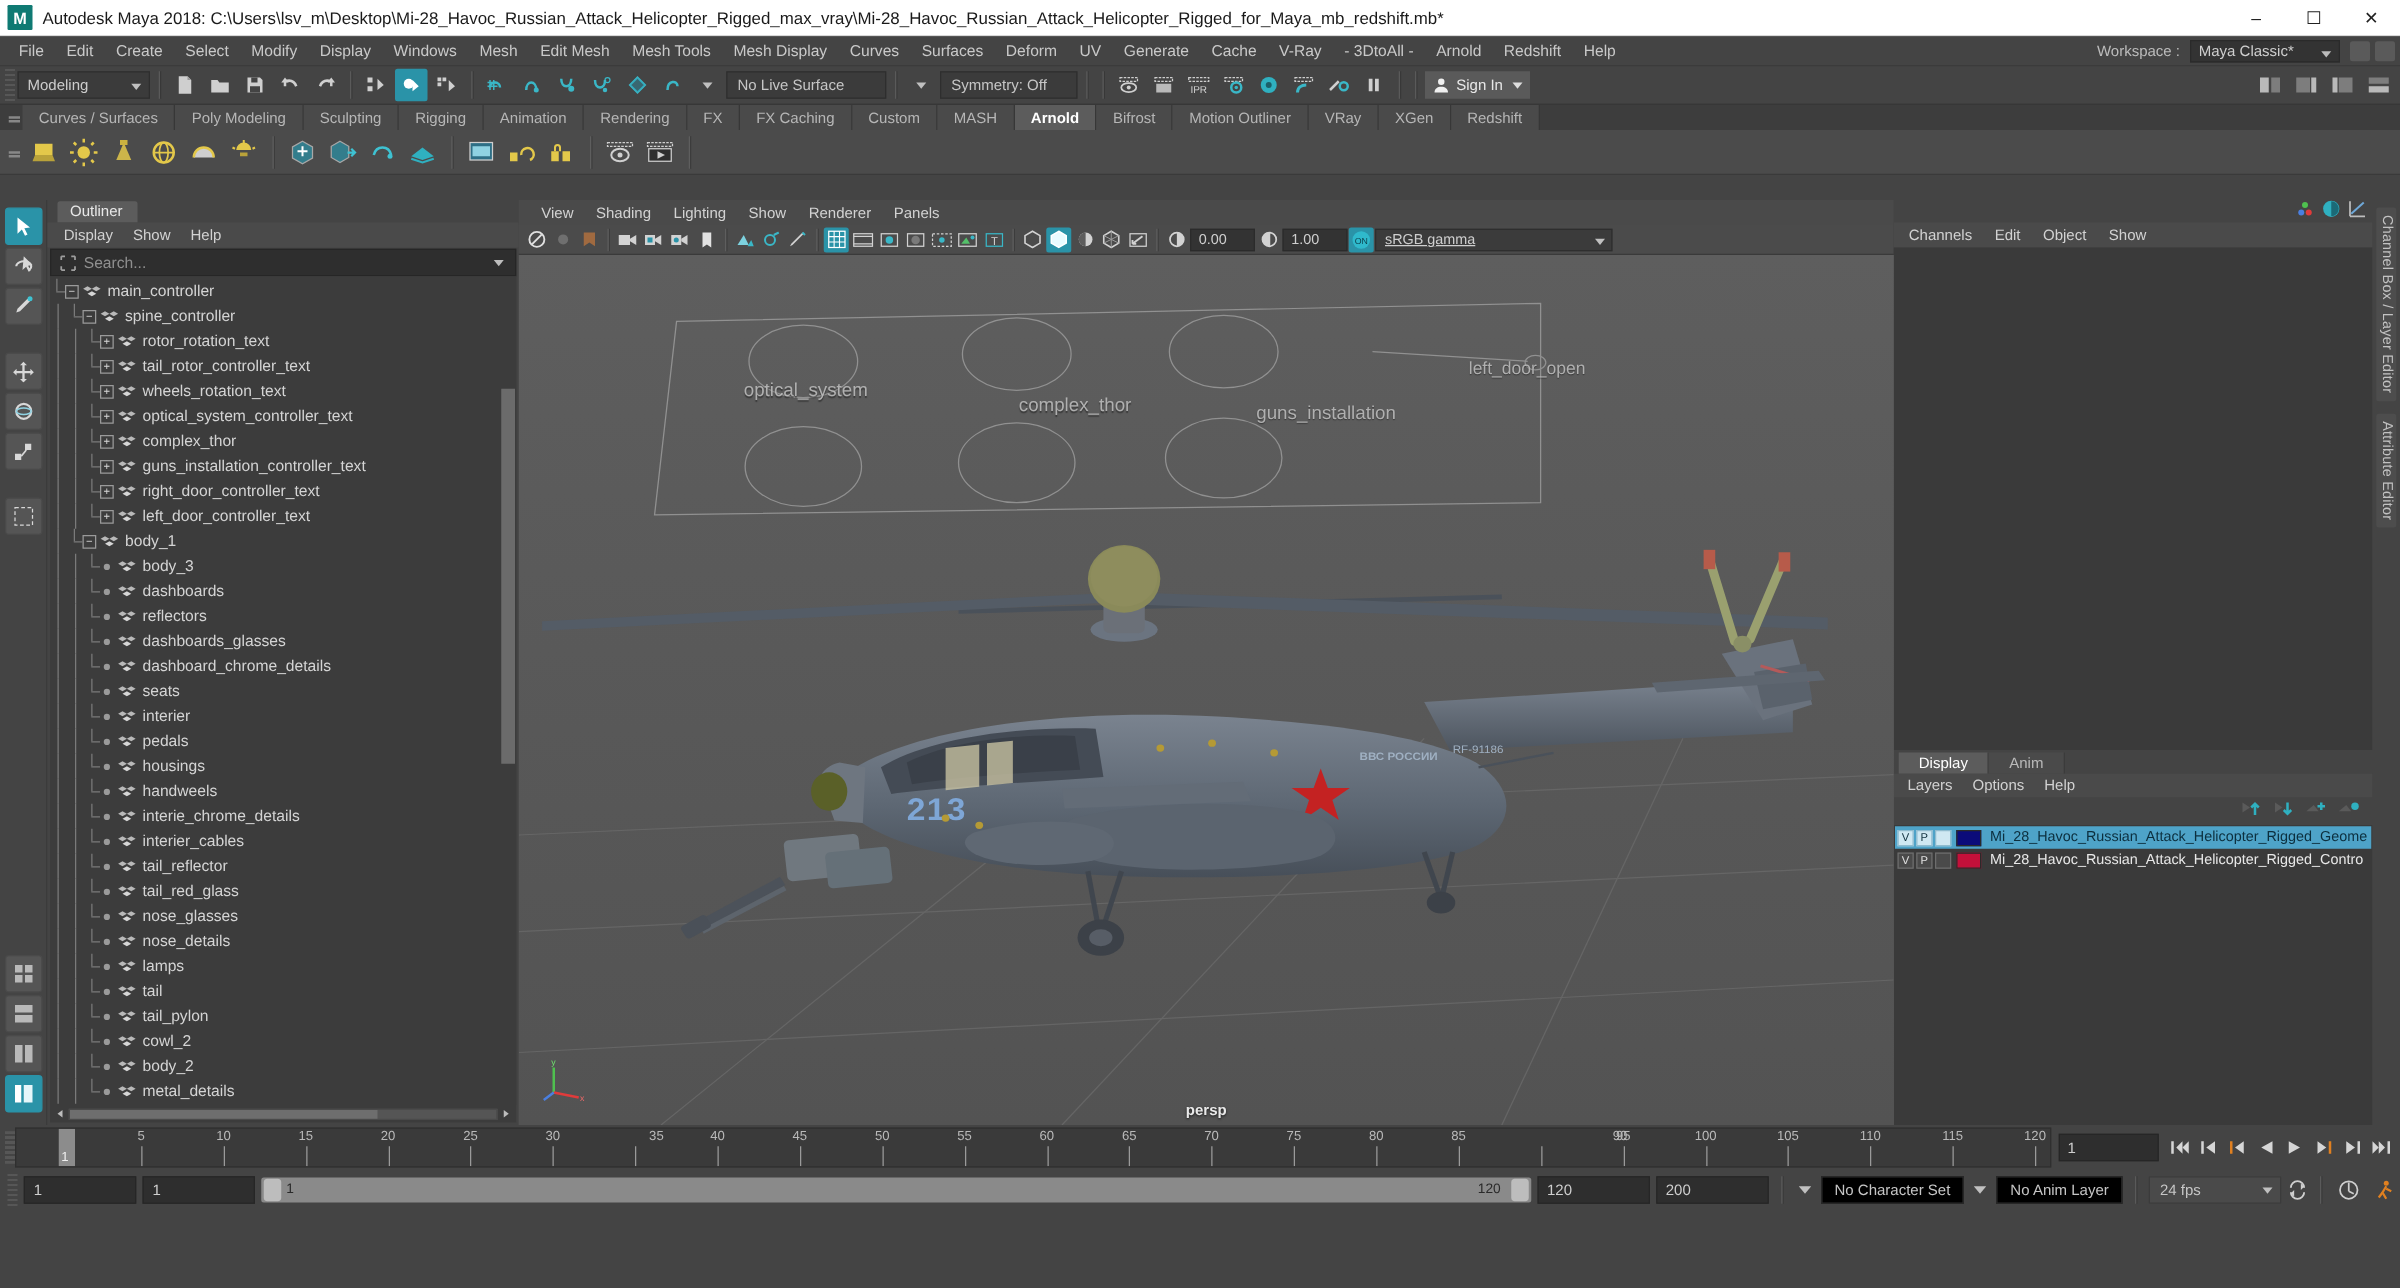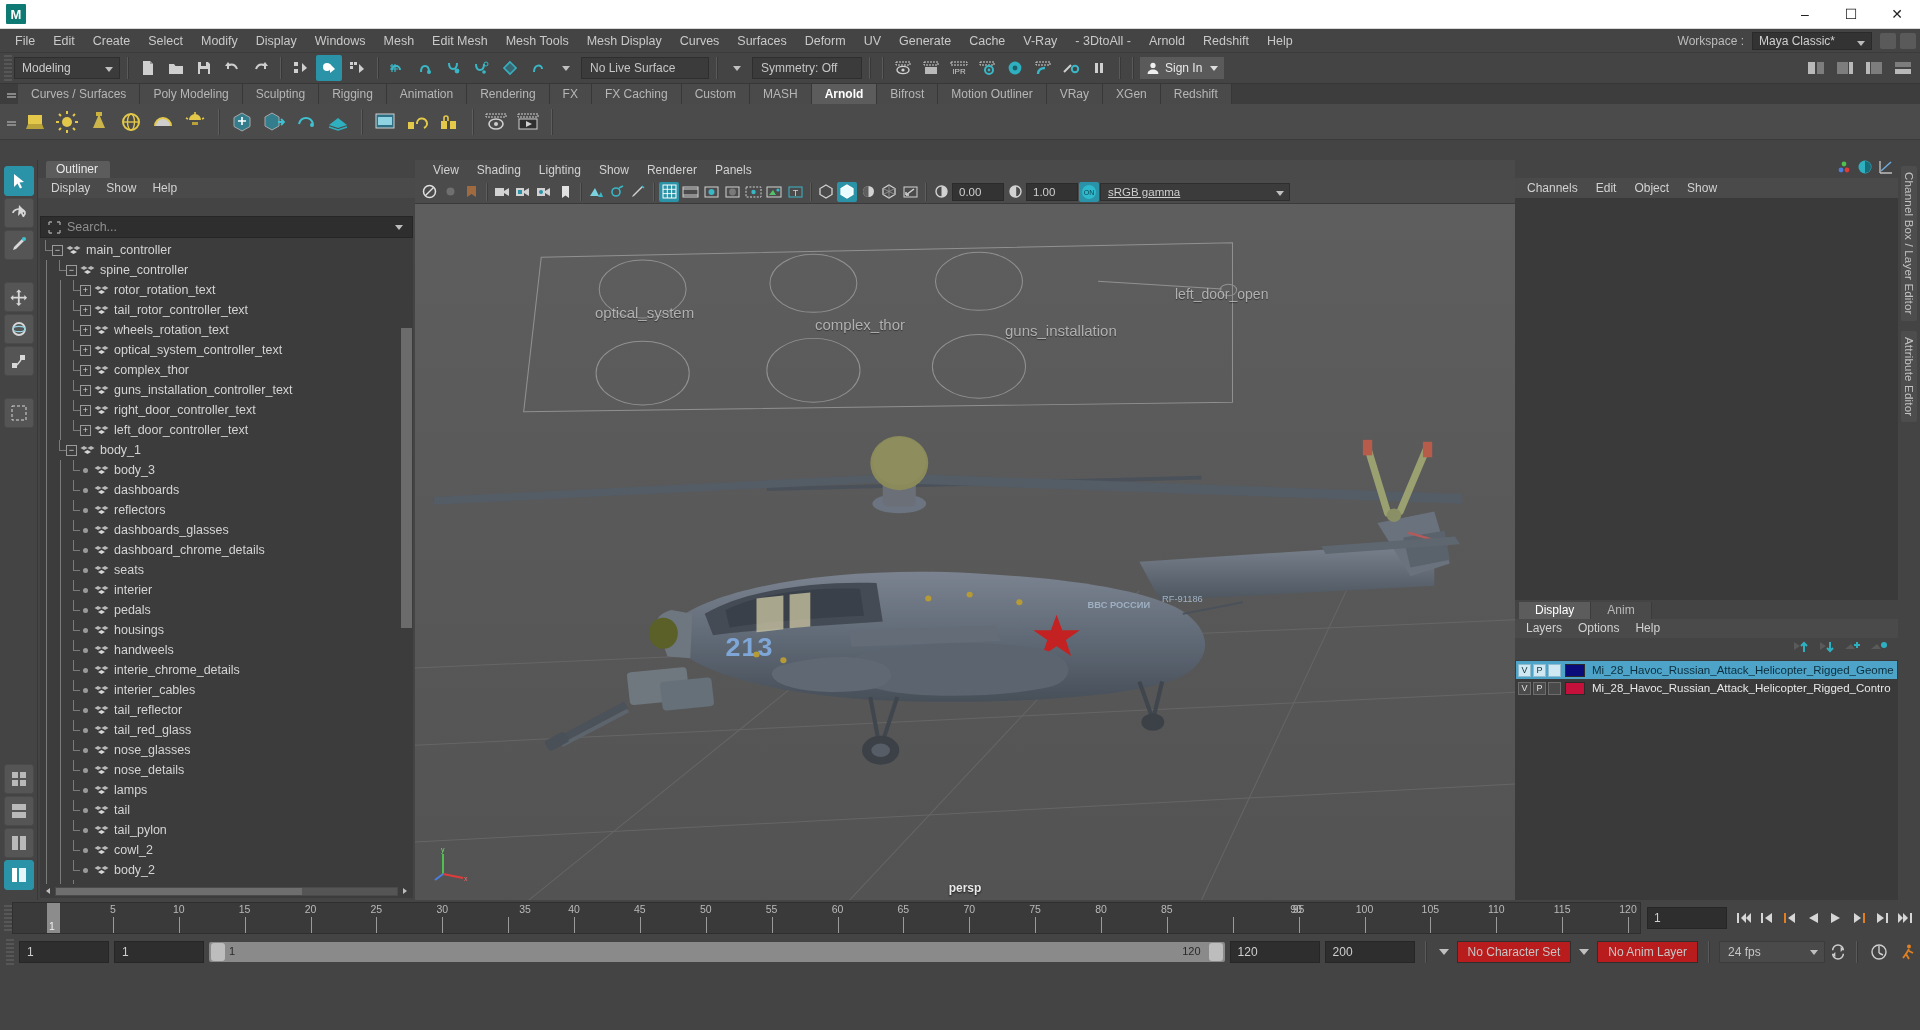--- a/index.html
+++ b/index.html
@@ -135,21 +135,21 @@
   .panel-tab {
     background: #5c5c5c; color: #e8e8e8; font-size: 12px; padding: 1px 12px 2px 10px;
     border-top-left-radius: 2px; border-top-right-radius: 2px;
   }
   .outliner-menu {
     height: 20px; background: #4a4a4a; display: flex; align-items: center; gap: 2px;
     padding-left: 6px; font-size: 12px;
   }
   .outliner-menu span { padding: 0 7px; color: #d2d2d2; line-height: 18px; }
   .outliner-search {
-    height: 22px; background: #2e2e2e; display: flex; align-items: center; margin: 18px 2px 0 2px;
+    height: 22px; background: #2e2e2e; display: flex; align-items: center; margin: 1px 2px 0 2px;
     border: 1px solid #262626;
   }
   .osearch-icon { width: 26px; display: flex; align-items: center; justify-content: center; flex:none; }
   .outliner-search input {
     flex: 1; background: transparent; border: none; outline: none; color: #cfcfcf; font-size: 12.5px;
     font-family: "Liberation Sans", sans-serif;
   }
   .outliner-search input::placeholder { color: #8f8f8f; }
   .tree {
     flex: 1; background: #3c3c3c; overflow: hidden; position: relative; margin: 0 2px;
@@ -269,21 +269,21 @@
   .rangerow { height: 32px; display: flex; align-items: center; gap: 5px; padding-left: 6px; }
   .rfield { width: 90px; height: 22px; background: #2e2e2e; border: 1px solid #262626; font-size: 12px;
             color: #cfcfcf; line-height: 20px; padding-left: 7px; flex: none; }
   .rangebar {
     flex: 1; height: 20px; background: #8a8a8a; position: relative; border-radius: 2px; min-width: 50px;
   }
   .rangebar .handle { position: absolute; top: 1px; width: 14px; height: 18px; background: #bdbdbd;
                       border-radius: 3px; }
   .rangebar .rl { position: absolute; font-size: 11px; color: #2a2a2a; top: 3px; }
   .dropbtn { width: 16px; height: 20px; display:flex; align-items:center; justify-content:center; flex:none; }
-  .selfield { height: 22px; background: #b91c1c; border: 1px solid #2e2e2e; font-size: 12px;
+  .selfield { height: 22px; background: #000000; border: 1px solid #2e2e2e; font-size: 12px;
               color: #c6c6c6; line-height: 20px; padding: 0 10px; flex: none; }
   .fpsbox { width: 106px; height: 22px; background: #4a4a4a; border: 1px solid #3b3b3b; font-size: 12px;
             color: #c6c6c6; line-height: 20px; padding: 0 20px 0 8px; position: relative; flex: none; }
   .fpsbox::after { content:""; position:absolute; right:6px; top:8px;
     border-left:4px solid transparent; border-right:4px solid transparent; border-top:5px solid #c0c0c0; }
 
   .melrow { height: 30px; display: flex; align-items: center; gap: 6px; padding: 0 4px;
             border-top: 1px solid #3a3a3a; }
   .mellabel { width: 58px; font-size: 12px; color: #cfcfcf; padding-left: 12px; flex: none; }
   .melinput { height: 22px; background: #2e2e2e; border: 1px solid #262626; flex: 1; }
@@ -292,20 +292,21 @@
   .vp-annot { position: absolute; color: #bfbfbf; font-size: 15px; opacity: .85;
               text-shadow: 0 1px 1px rgba(0,0,0,.5); }
 </style>
 </head>
 <body>
 
 <div id="app">
 
   <div class="titlebar">
     <div class="tb-logo">M</div>
+    <div class="tb-title">Autodesk Maya 2018: C:\Users\lsv_m\Desktop\Mi-28_Havoc_Russian_Attack_Helicopter_Rigged_max_vray\Mi-28_Havoc_Russian_Attack_Helicopter_Rigged_for_Maya_mb_redshift.mb*</div>
     <div class="tb-spacer"></div>
     <div class="tb-btn">–</div>
     <div class="tb-btn">☐</div>
     <div class="tb-btn close">✕</div>
   </div>
 
   <div class="menubar">
     <div class="mi">File</div>
     <div class="mi">Edit</div>
     <div class="mi">Create</div>

